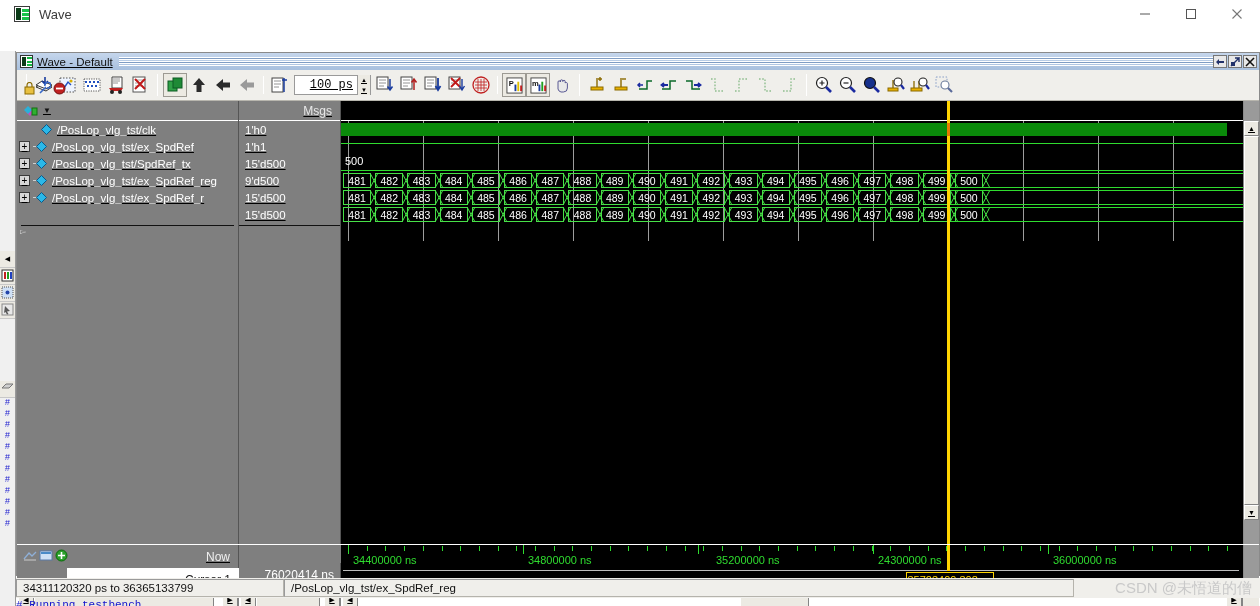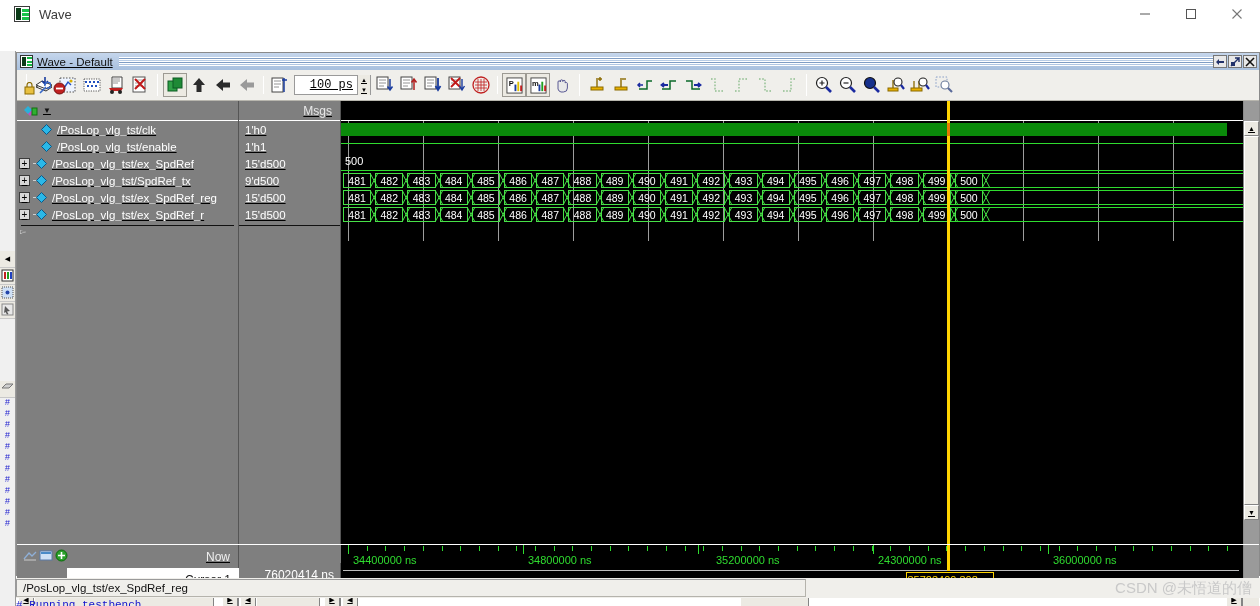--- a/index.html
+++ b/index.html
@@ -553,29 +553,20 @@
         </div>
         <div class="rowlist">
           <div class="sig-row">
             <span class="expander blank"></span>
             <span class="sigdot">
                 <svg width="11" height="11" viewBox="0 0 11 11">
                   <path d="M5.5 0.5 L10.5 5.5 L5.5 10.5 L0.5 5.5 Z" fill="#2ab8e8" stroke="#0a5a8a"></path>
                 </svg>
               </span>
             <span>/PosLop_vlg_tst/clk</span>
-          </div>
-          <div class="sig-row">
-            <span class="expander blank"></span>
-            <span class="sigdot">
-                <svg width="11" height="11" viewBox="0 0 11 11">
-                  <path d="M5.5 0.5 L10.5 5.5 L5.5 10.5 L0.5 5.5 Z" fill="#2ab8e8" stroke="#0a5a8a"></path>
-                </svg>
-              </span>
-            <span>/PosLop_vlg_tst/enable</span>
           </div>
           <div class="sig-row" style="padding-left:2px">
             <span class="expander">+</span>
             <span class="dash"></span>
             <span class="sigdot">
                 <svg width="11" height="11" viewBox="0 0 11 11">
                   <path d="M5.5 0.5 L10.5 5.5 L5.5 10.5 L0.5 5.5 Z" fill="#2ab8e8" stroke="#0a5a8a"></path>
                 </svg>
               </span>
             <span>/PosLop_vlg_tst/ex_SpdRef</span>
@@ -1055,18 +1046,19 @@
         <div class="track">
             <div class="thumb" style="left:44%;width:8%;"></div>
           </div>
         <div class="arrow">▶</div>
       </div>
       <div style="width:16px;background:#eceae3;"></div>
     </div>
   </div>
 
   <div class="statusbar">
+    <div class="sb-cell" style="width:268px">34311120320 ps to 36365133799</div>
     <div class="sb-cell" style="width:790px">/PosLop_vlg_tst/ex_SpdRef_reg</div>
     <div class="watermark">CSDN @未悟道的僧</div>
   </div>
 
   <div class="consoleline"># Running testbench</div>
 </div>
 
 </body></html>

